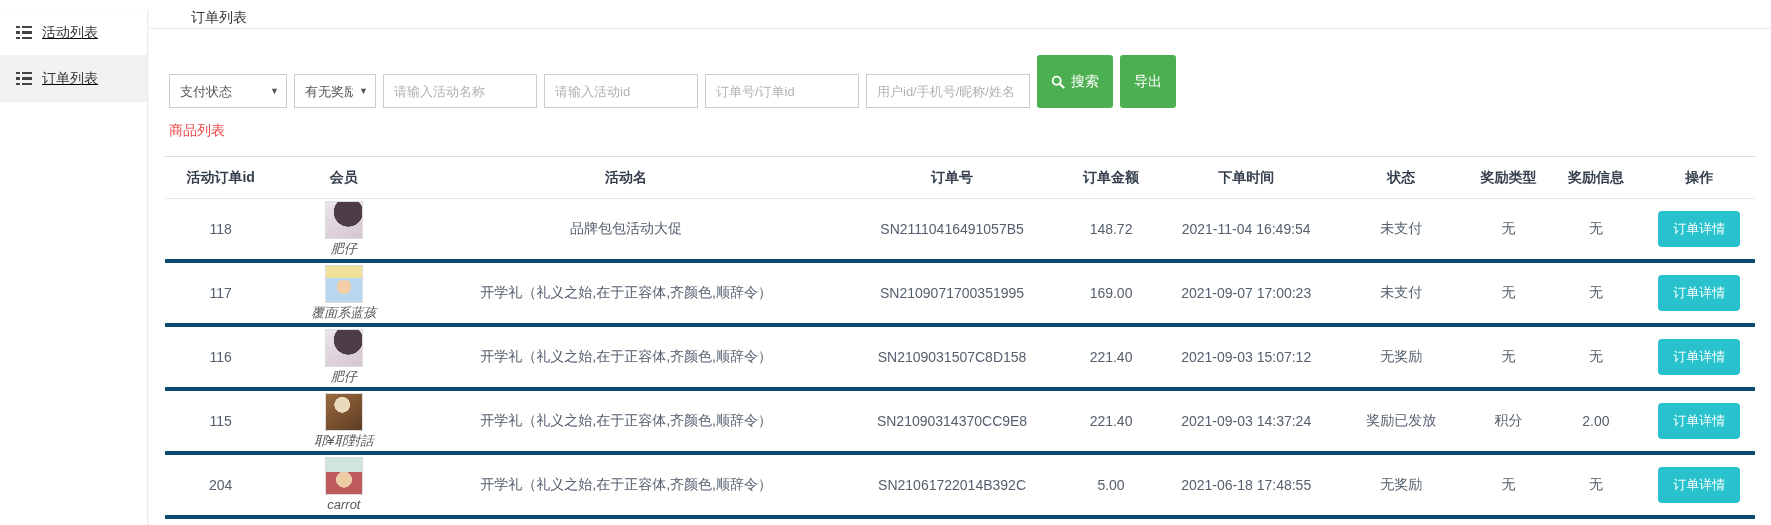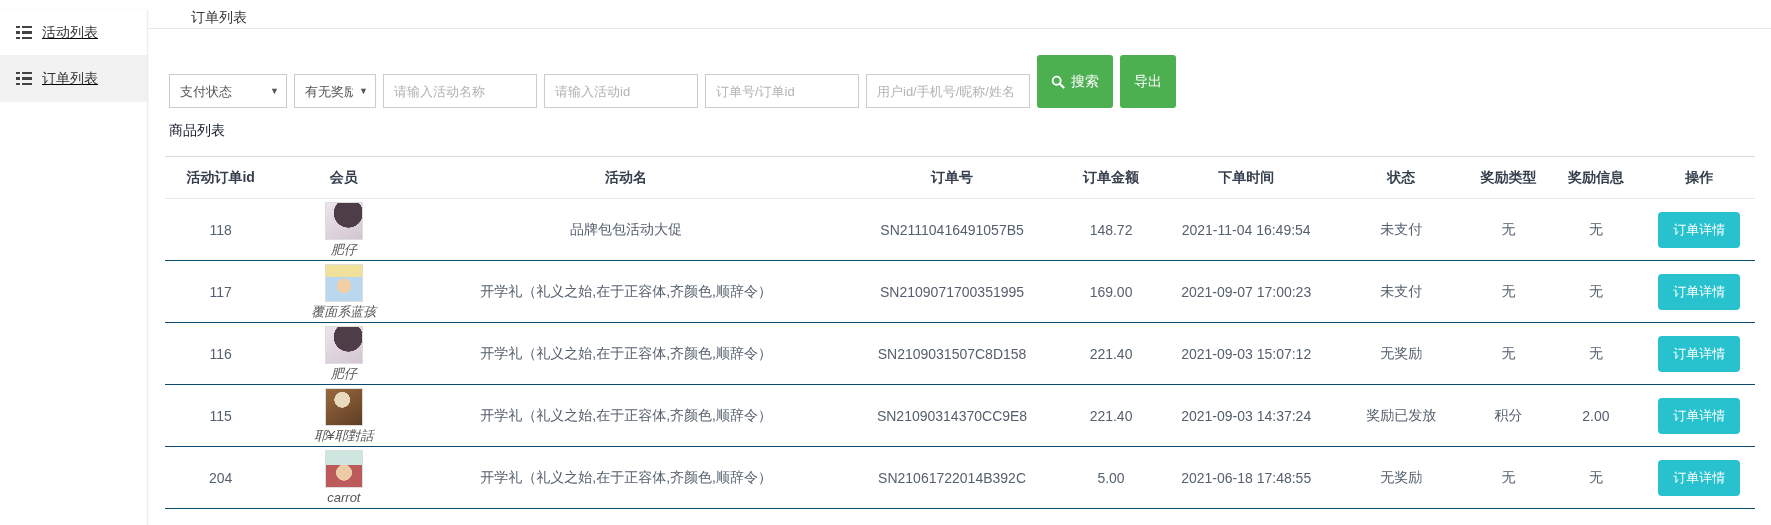--- a/index.html
+++ b/index.html
@@ -34,29 +34,29 @@
   .w-pay { width:118px; } .w-reward { width:82px; }
   .filters input { height:34px; border:1px solid #ccc; padding:8px 10px; font-size:13px; color:#333;
                    width:154px; font-family:inherit; }
   .filters input.wide { width:164px; }
   .filters input::placeholder { color:#b3b3b3; }
   .btn-green { display:inline-flex; align-items:center; gap:6px; height:53px; padding:0 14px;
                background:#4caf50; border:none; border-radius:3px; color:#fff; font-size:14px;
                cursor:pointer; font-family:Liberation Mono, monospace; }
   .mag { width:14px; height:14px; display:inline-block; }
 
-  .section-label { margin:14px 0 0 20px; font-size:14px; color:#0f172a; }
+  .section-label { margin:14px 0 0 20px; font-size:14px; color:#ef4444; }
 
   
   .table-wrap { margin:16px 16px 0 16px; }
   table { width:100%; border-collapse:collapse; table-layout:fixed; }
   thead tr { border-top:1px solid #dcdcdc; border-bottom:1px solid #e8e8e8; }
   th { height:42px; font-size:14px; font-weight:bold; color:#363f4d; text-align:center; padding:0 4px; }
   td { height:62px; font-size:14px; color:#55606e; text-align:center; padding:2px 4px;
-       border-bottom:1px solid #0c4a6e; }
+       border-bottom:4px solid #0c4a6e; }
   tbody tr:first-child td { border-top:none; }
   .c0{width:7%} .c1{width:8.5%} .c2{width:27%} .c3{width:14%} .c4{width:6%}
   .c5{width:11%} .c6{width:8.5%} .c7{width:5%} .c8{width:6%} .c9{width:7%}
 
   .member { display:flex; flex-direction:column; align-items:center; gap:2px; }
   .avatar { width:38px; height:38px; border:1px solid #ddd; background:#eee; }
   .member-name { font-size:13px; color:#555; line-height:16px;font-style:italic; }
   .av-1 { background:radial-gradient(circle at 62% 28%, #4e3c46 0 42%, transparent 43%),
           linear-gradient(150deg,#ece4ec,#d3c6d2); }
   .av-2 { background:radial-gradient(circle at 50% 58%, #f3cfa8 0 26%, transparent 27%),

